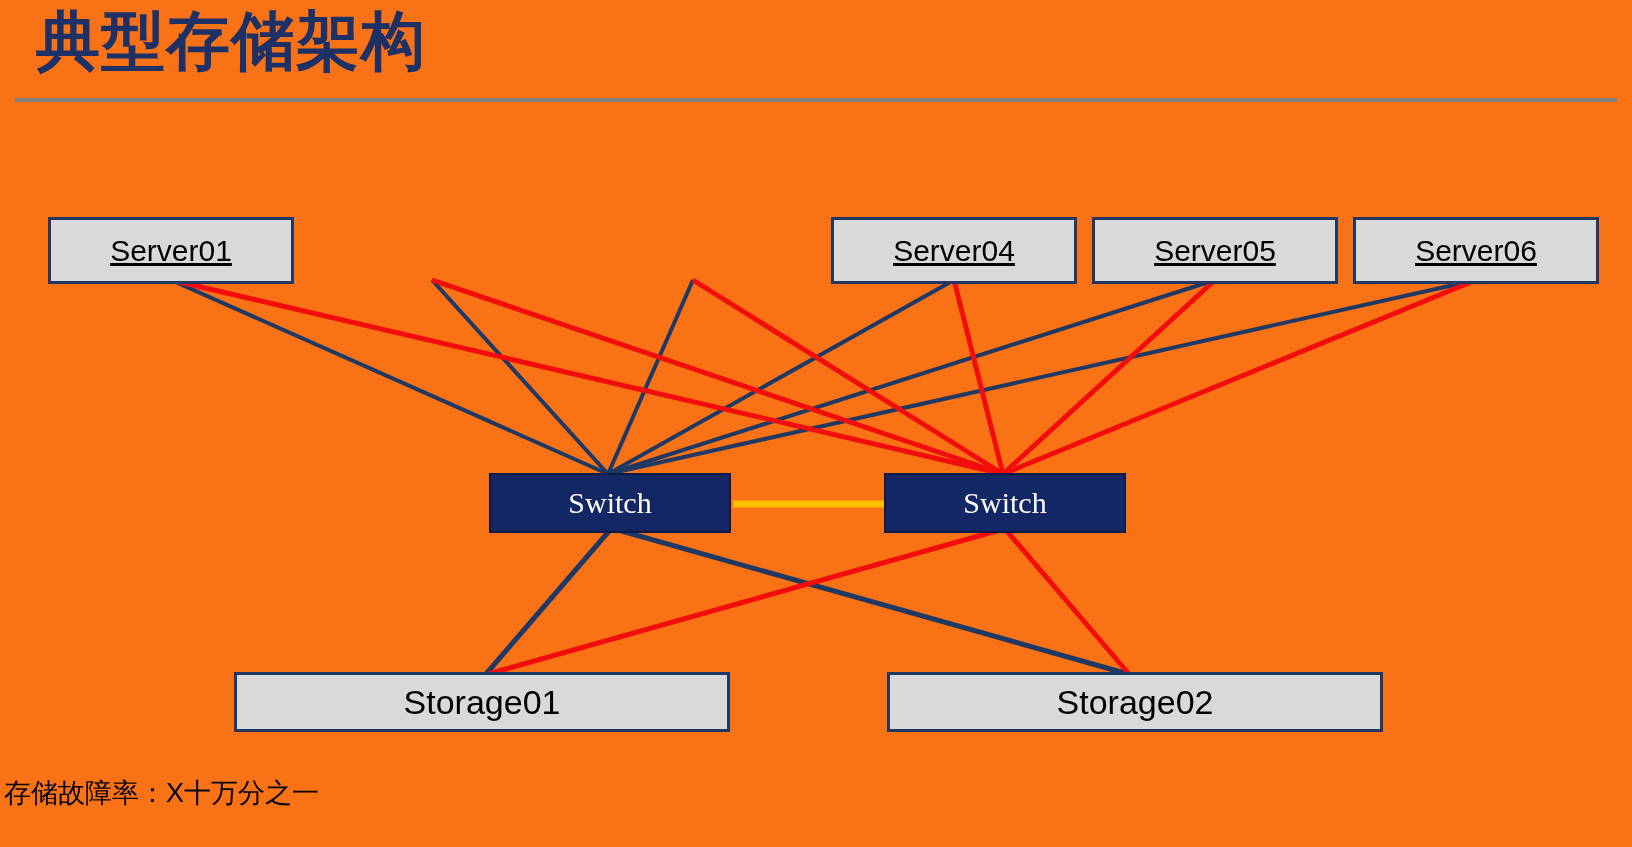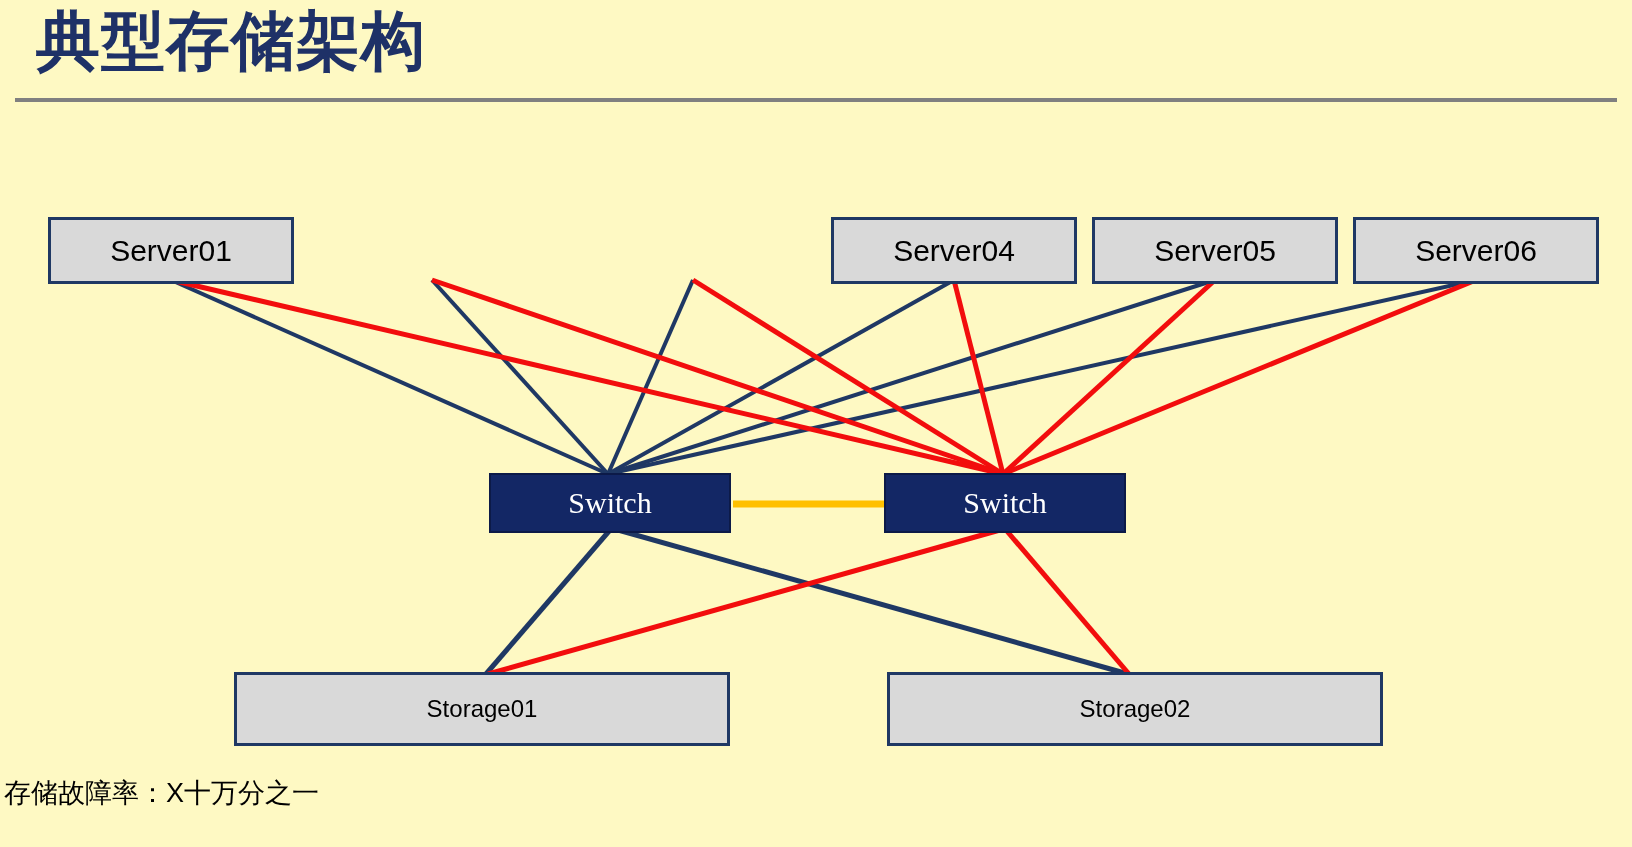--- a/index.html
+++ b/index.html
@@ -1,32 +1,32 @@
 <!DOCTYPE html>
 <html><head>
 <meta charset="utf-8">
 <style>
   html,body{margin:0;padding:0;background:#fff;}
   .slide{
-    position:relative;width:1632px;height:847px;background:#fef9c3;
+    position:relative;width:1632px;height:847px;background:#f97316;
     font-family:"Liberation Sans","DejaVu Sans",sans-serif;overflow:hidden;
   }
   .lines-svg{position:absolute;left:0;top:0;width:1632px;height:847px;}
   .slide-title{
     position:absolute;left:36px;top:2px;height:78px;line-height:78px;
     font-size:64px;font-weight:bold;color:#1E3167;letter-spacing:1px;white-space:nowrap;
   }
   .title-rule{position:absolute;left:15px;top:98px;width:1602px;height:4px;background:#808080;}
   .node{
     position:absolute;display:flex;align-items:center;justify-content:center;
     background:#D9D9D9;border:3px solid #1F3864;box-sizing:border-box;color:#000;
     white-space:nowrap;
   }
-  .server{top:217px;width:246px;height:67px;font-size:30px;}
-  .storage{top:672px;width:496px;height:74px;font-size:24px;}
+  .server{top:217px;width:246px;height:67px;font-size:30px;text-decoration:underline;}
+  .storage{top:672px;width:496px;height:60px;font-size:34px;}
   .switch{
     position:absolute;top:473px;width:242px;height:60px;
     display:flex;align-items:center;justify-content:center;box-sizing:border-box;
     background:#132765;border:2px solid #0C1A48;color:#ffffff;font-size:30px;white-space:nowrap;font-family:Liberation Serif, serif;
   }
   .note{position:absolute;color:#000;white-space:nowrap;}
   .note-server-rate{left:4px;top:380px;font-size:27px;}
   .note-storage-rate{left:4px;top:775px;font-size:27px;text-align:center;}
   .note-cluster{left:1337px;top:415px;font-size:43px;line-height:56px;}
 </style>

